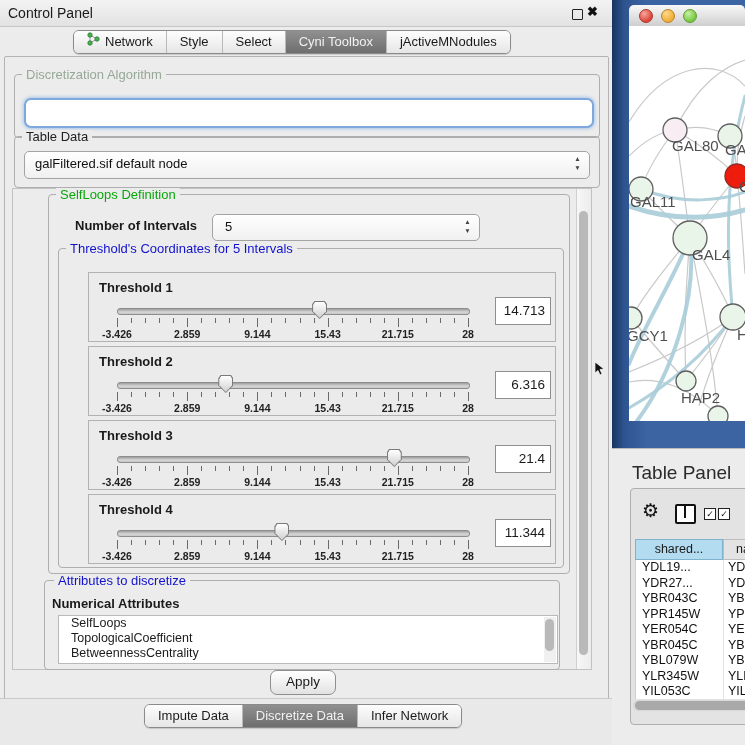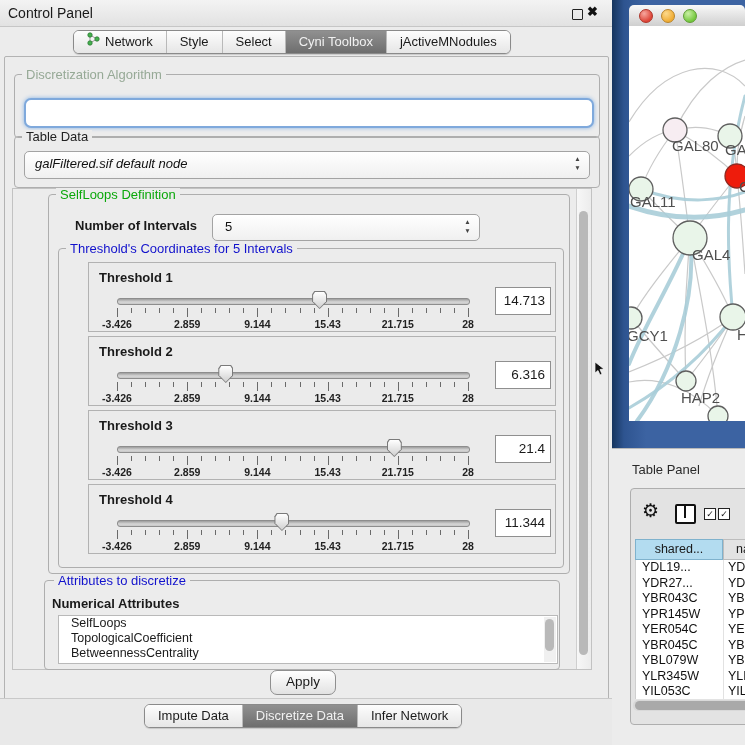--- a/index.html
+++ b/index.html
@@ -45,35 +45,35 @@
   .algo-opt.hl{font-weight:bold;}
 
   
   #td-group{left:14px;top:136px;width:584px;height:50px;}
   #td-title{left:22px;top:130px;}
   .combo{background:linear-gradient(#ffffff,#f0f0f0);border:1px solid #a3a3a3;border-radius:5px;
          font-size:13px;color:#111;}
   .combo .ctext{position:absolute;left:10px;top:0;line-height:24px;white-space:nowrap;}
   .spinner{position:absolute;right:7px;top:2px;width:9px;text-align:center;color:#444;}
   .spinner div{font-size:6.5px;line-height:9px;}
-  #td-combo{left:24px;top:151px;width:564px;height:26px;font-style:italic;}
+  #td-combo{left:24px;top:151px;width:564px;height:26px;}
 
   
   #scrollpane{left:12px;top:188px;width:578px;height:480px;border:1px solid #c2c2c2;background:#ececec;}
   #vscroll{right:0;top:0;width:14px;height:100%;background:linear-gradient(90deg,#f7f7f7,#ececec);
            border-left:1px solid #cfcfcf;}
   #vscroll-thumb{left:2px;top:22px;width:9px;height:444px;background:#b9b9b9;border-radius:5px;}
 
   #interval-group{left:48px;top:194px;width:520px;height:378px;}
   #interval-title{left:56px;top:188px;}
   #noi-label{left:75px;top:218px;font-size:13px;font-weight:bold;}
   #noi-combo{left:212px;top:214px;width:266px;height:25px;}
   #th-group{left:58px;top:248px;width:504px;height:318px;}
   #th-title{left:66px;top:242px;}
-  #thresholds{left:64px;top:262px;width:470px;padding-left:24px;}
+  #thresholds{left:64px;top:272px;width:470px;padding-left:24px;}
 
   .th-panel{position:relative;width:468px;height:70px;margin-bottom:4px;border:1px solid #b2b2b2;
             background:#ebebeb;box-sizing:border-box;}
   .th-label{position:absolute;left:10px;top:7px;font-size:13px;font-weight:bold;}
   .th-slider{position:absolute;left:28px;top:28px;width:351px;height:40px;}
   .th-track{position:absolute;left:0;top:7px;width:351px;height:5px;border-radius:3px;
             background:linear-gradient(#9d9d9d,#d6d6d6 60%,#c7c7c7);border:1px solid #8d8d8d;}
   .th-thumb{position:absolute;top:0;width:15px;height:18px;background:#7a7a7a;
             clip-path:polygon(15% 0,85% 0,100% 18%,100% 58%,50% 100%,0 58%,0 18%);}
   .th-thumb i{position:absolute;left:1px;top:1px;right:1px;bottom:1px;display:block;
@@ -106,21 +106,21 @@
   #net-titlebar{left:17px;top:5px;width:116px;height:21px;border-radius:5px 5px 0 0;
                 background:linear-gradient(#f8f8f8,#cfcfcf);border-bottom:1px solid #9a9a9a;}
   .tlight{position:absolute;top:4px;width:12px;height:12px;border-radius:50%;}
   #tl-close{left:10px;background:radial-gradient(circle at 35% 30%,#f6a79e,#dd4437 70%);border:1px solid #ad3328;}
   #tl-min{left:32px;background:radial-gradient(circle at 35% 30%,#fcd98c,#f0ac34 70%);border:1px solid #b8842c;}
   #tl-zoom{left:54px;background:radial-gradient(circle at 35% 30%,#c9efa4,#74c83e 70%);border:1px solid #5f9c34;}
   #net-canvas{left:17px;top:26px;width:116px;height:395px;background:#fff;}
 
   
   #table-panel{left:612px;top:448px;width:133px;height:297px;background:#ececec;border-top:1px solid #b9b9b9;}
-  #tp-title{left:20px;top:13px;font-size:13px;color:#2a2a2a;}
+  #tp-title{left:20px;top:13px;font-size:19px;color:#2a2a2a;}
   #tp-inner{left:18px;top:39px;width:120px;height:235px;background:#e3e3e3;border:1px solid #aeaeae;border-radius:4px;}
   #gear-icon{left:11px;top:11px;font-size:19px;color:#111;line-height:22px;}
   #columns-icon{left:44px;top:15px;width:17px;height:16px;border:2px solid #111;border-radius:2px;background:#fff;}
   #columns-icon i{position:absolute;left:7px;top:0;width:2px;height:12px;background:#111;display:block;}
   .cb-icon{position:absolute;top:19px;width:10px;height:10px;border:1.5px solid #222;background:#fff;
            font-size:9px;line-height:10px;text-align:center;}
   #cb1{left:73px;} #cb2{left:87px;}
   #tp-table{left:4px;top:50px;width:130px;}
   .tp-header{display:flex;height:21px;}
   .tp-hcell{box-sizing:border-box;font-size:12.5px;line-height:19px;border:1px solid #bdbdbd;background:#e3e3e3;

